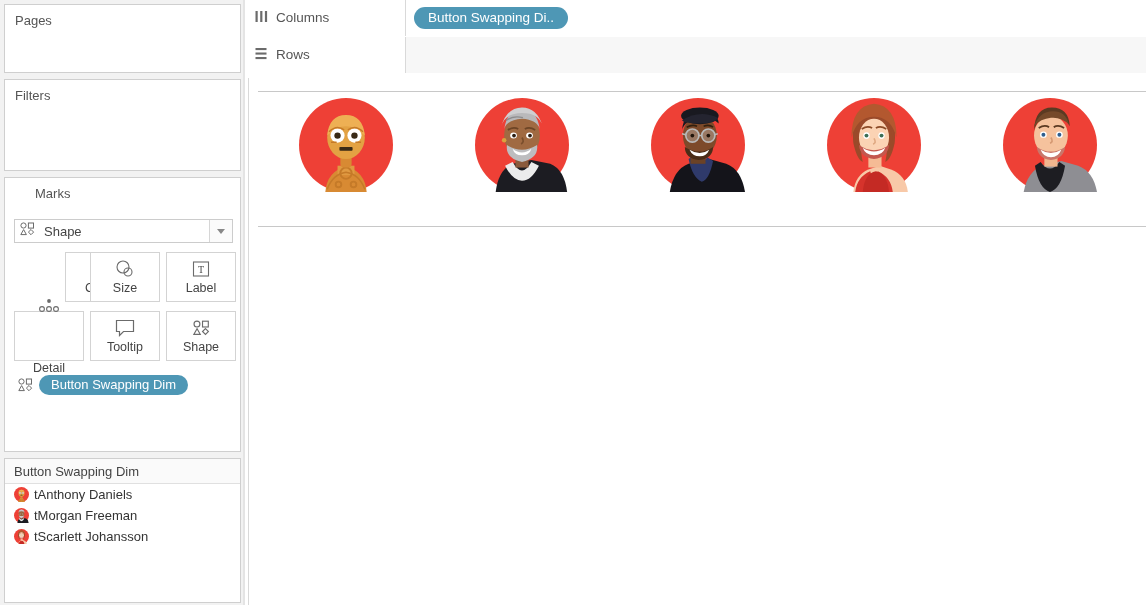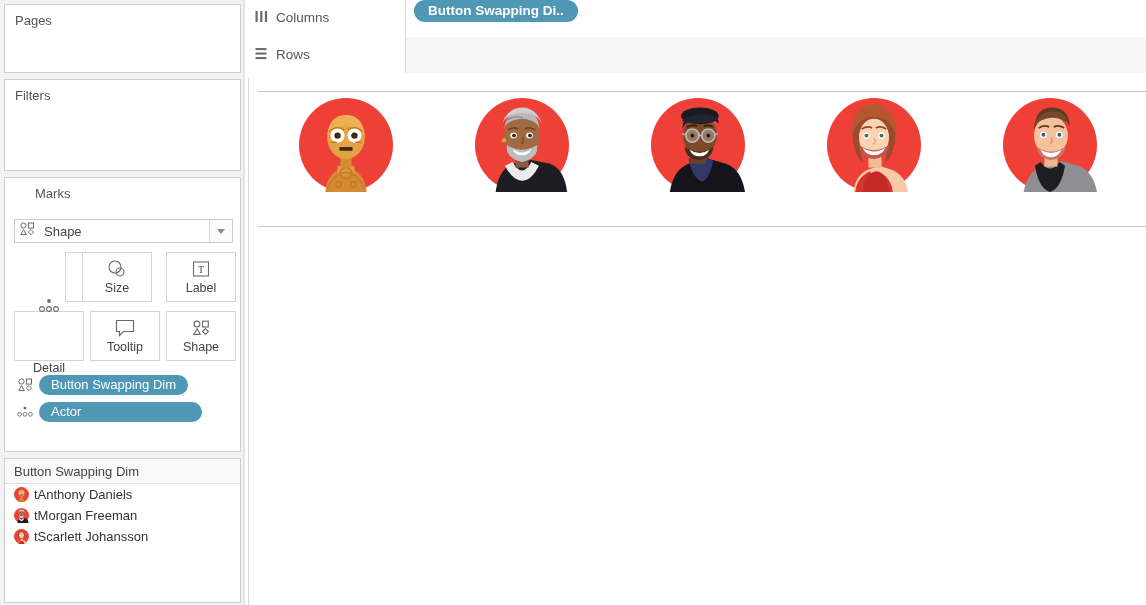--- a/index.html
+++ b/index.html
@@ -72,21 +72,21 @@
     display:flex;align-items:center;
   }
   #shelf-columns{top:0;}
   #shelf-rows{top:37px;}
   .shelf-label{
     width:161px;height:36px;box-sizing:border-box;
     border-right:1px solid #d9d9d9;background:#ffffff;
     display:flex;align-items:center;padding-left:10px;
   }
   .shelf-label .sl-text{font-size:13.5px;color:#555;margin-left:8px;}
-  .shelf-drop{flex:1;height:36px;display:flex;padding-left:8px;background:#f7f7f7;font-weight:bold;}
+  .shelf-drop{flex:1;height:36px;display:flex;align-items:center;padding-left:8px;background:#f7f7f7;}
   #shelf-columns .shelf-drop{background:#ffffff;}
   #shelf-rows .shelf-drop{background:#f7f7f7;}
   .shelf-pill{
     background:#4e97b5;color:#fff;border-radius:11px;height:22px;line-height:22px;
     padding:0 14px;font-size:13.5px;white-space:nowrap;
   }
 
   .viz{position:absolute;left:0;top:74px;width:901px;height:531px;background:#ffffff;box-sizing:border-box;}
   .viz-inner{position:absolute;left:3px;top:4px;right:0;bottom:0;border-left:1px solid #d9d9d9;}
   .viz-rule{position:absolute;left:9px;right:0;height:0;border-top:1px solid #c8c8c8;}
@@ -244,21 +244,21 @@
           <svg width="20" height="20" viewBox="0 0 20 20">
             <circle cx="6" cy="6" r="3.3" fill="#6b5b72"></circle>
             <circle cx="14" cy="6" r="3.3" fill="#ec6b5e"></circle>
             <circle cx="6" cy="14" r="3.3" fill="#f0a366"></circle>
             <circle cx="14" cy="14" r="3.3" fill="#7fb4cf"></circle>
           </svg>
         </span>
         <span class="mb-label">Color</span>
       </div>
 
-      <div class="mbtn" style="left:77px;top:74px;">
+      <div class="mbtn" style="left:85px;top:74px;">
         <span class="mb-icon">
           <svg width="22" height="20" viewBox="0 0 22 20">
             <circle cx="9" cy="8" r="6" fill="none" stroke="#6b6b6b" stroke-width="1.1"></circle>
             <circle cx="14" cy="13" r="4" fill="none" stroke="#6b6b6b" stroke-width="1.1"></circle>
           </svg>
         </span>
         <span class="mb-label">Size</span>
       </div>
 
       <div class="mbtn" style="left:161px;top:74px;">
@@ -309,31 +309,20 @@
           <svg width="15" height="14" viewBox="0 0 15 14">
             <circle cx="3.5" cy="3.5" r="2.6" fill="none" stroke="#6b6b6b" stroke-width="1"></circle>
             <rect x="8.4" y="1" width="5.1" height="5.1" fill="none" stroke="#6b6b6b" stroke-width="1"></rect>
             <path d="M3.6 7.6 L6.4 12.6 L0.8 12.6 Z" fill="none" stroke="#6b6b6b" stroke-width="1"></path>
             <path d="M11 7.5 L13.6 10.1 L11 12.7 L8.4 10.1 Z" fill="none" stroke="#6b6b6b" stroke-width="1"></path>
           </svg>
         </span>
         <span class="pill">Button Swapping Dim</span>
       </div>
 
-      <div class="mark-pill-row" style="top:224px;">
-        <span class="pill-icon">
-          <svg width="18" height="14" viewBox="0 0 22 18">
-            <circle cx="11" cy="4" r="1.9" fill="#6b6b6b"></circle>
-            <circle cx="4" cy="12" r="2.4" fill="none" stroke="#6b6b6b" stroke-width="1.1"></circle>
-            <circle cx="11" cy="12" r="2.4" fill="none" stroke="#6b6b6b" stroke-width="1.1"></circle>
-            <circle cx="18" cy="12" r="2.4" fill="none" stroke="#6b6b6b" stroke-width="1.1"></circle>
-          </svg>
-        </span>
-        <span class="pill" style="width:163px;padding:0;text-indent:12px;box-sizing:border-box;">Actor</span>
-      </div>
     </div>
 
     <div class="card" id="legend-card">
       <div class="legend-head">Button Swapping Dim</div>
 
       <div class="legend-item">
         <span class="legend-swatch">
           <svg viewBox="0 0 100 100">
               <use href="#sym-avatar-c3po"></use>
             </svg>

